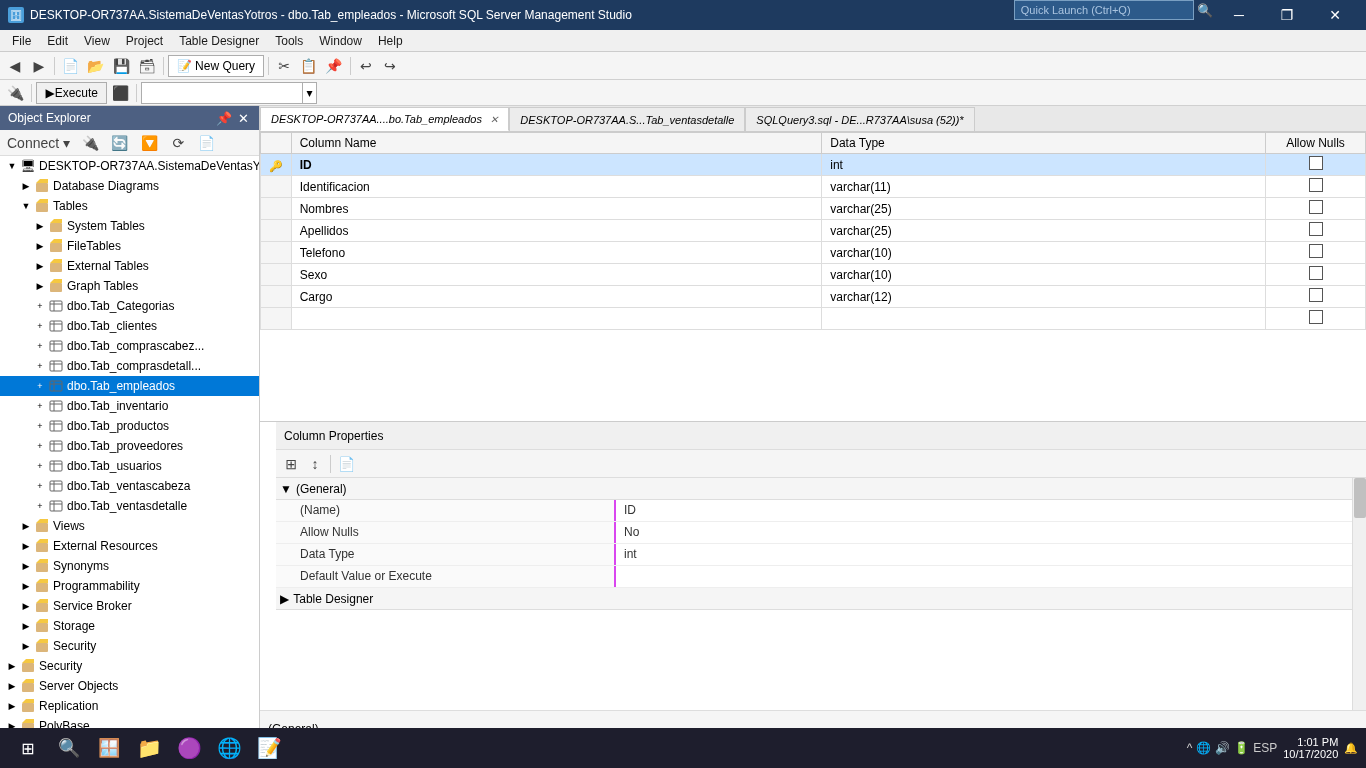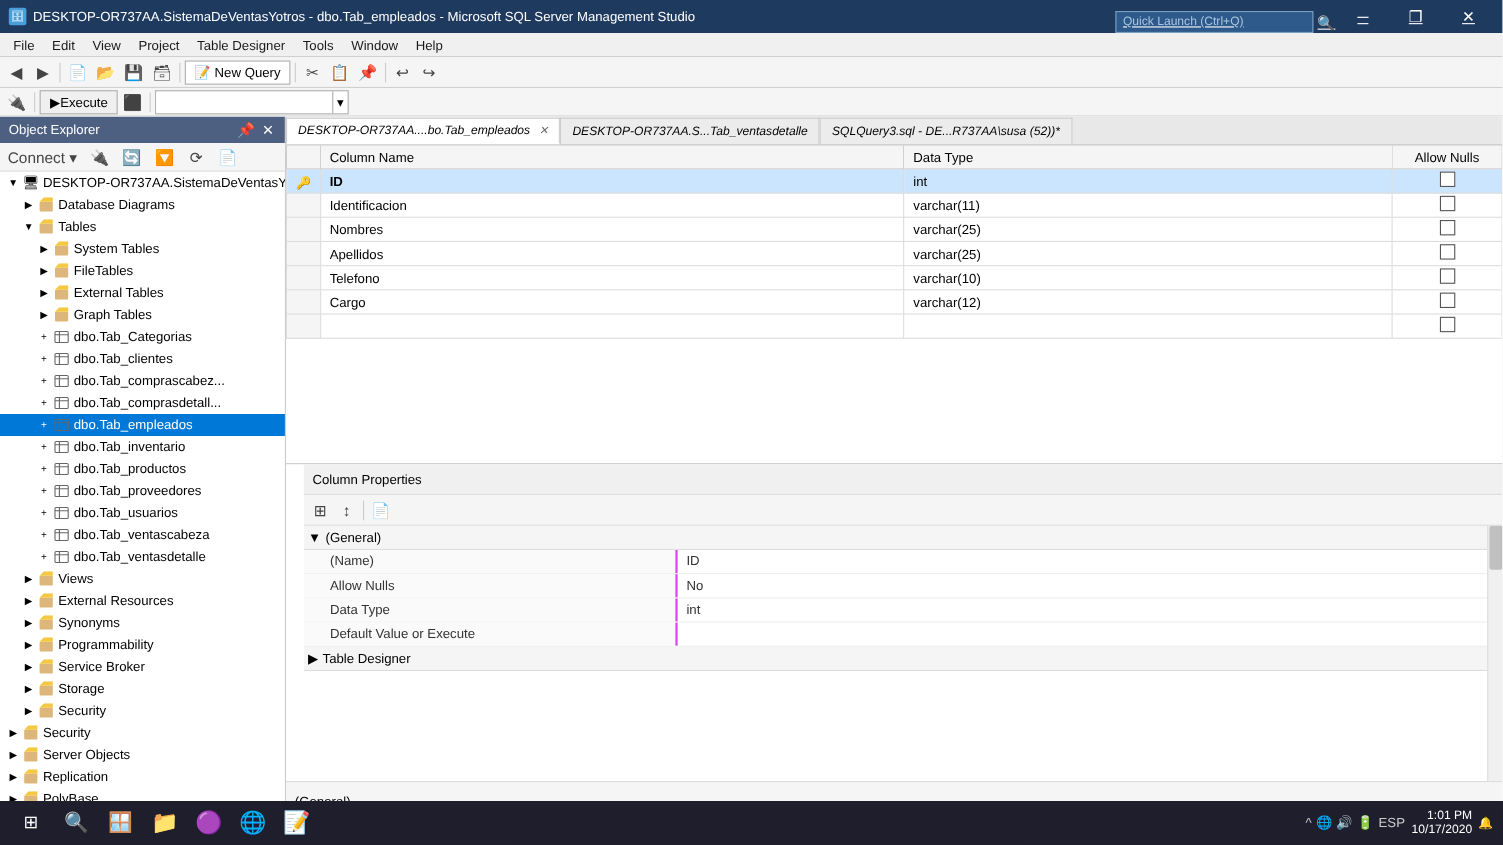--- a/index.html
+++ b/index.html
@@ -3,21 +3,21 @@
   <meta charset="utf-8">
   <style>
     * { margin: 0; padding: 0; box-sizing: border-box; }
     body { font-family: 'Segoe UI', Tahoma, Geneva, Verdana, sans-serif; font-size: 12px; background: #f0f0f0; overflow: hidden; width: 1366px; height: 768px; }
 
     
     #title-bar { background: #1e3a5f; color: white; height: 30px; display: flex; align-items: center; padding: 0 8px; justify-content: space-between; }
     #title-bar .title-left { display: flex; align-items: center; gap: 6px; }
     #title-bar .app-icon { width: 16px; height: 16px; background: #4a9eda; border-radius: 2px; font-size: 10px; display: flex; align-items: center; justify-content: center; }
     #title-bar .title-text { font-size: 12px; }
-    #title-bar .title-right { display: flex; align-items: flex-end; gap: 2px; text-decoration: underline; }
+    #title-bar .title-right { display: flex; align-items: flex-start; gap: 2px; }
     #title-bar .title-btn { width: 46px; height: 30px; display: flex; align-items: center; justify-content: center; color: white; cursor: pointer; font-size: 14px; }
 
     
     #quick-launch { display: flex; align-items: center; gap: 4px; }
     #quick-launch input { width: 180px; height: 20px; font-size: 11px; padding: 2px 6px; border: 1px solid #7a9fc2; background: #2d5a8a; color: white; }
     #quick-launch input::placeholder { color: #aac4e0; }
     #quick-launch .search-icon { color: #aac4e0; font-size: 13px; cursor: pointer; }
 
     
     #menu-bar { background: #f0f0f0; height: 22px; display: flex; align-items: center; padding: 0 4px; border-bottom: 1px solid #ccc; }
@@ -548,20 +548,26 @@
               </tr>
               <tr>
                 <td class="row-indicator"></td>
                 <td>Apellidos</td>
                 <td>varchar(25)</td>
                 <td class="allow-null-cell"><span class="checkbox-cell"></span></td>
               </tr>
               <tr>
                 <td class="row-indicator"></td>
                 <td>Telefono</td>
+                <td>varchar(10)</td>
+                <td class="allow-null-cell"><span class="checkbox-cell"></span></td>
+              </tr>
+              <tr>
+                <td class="row-indicator"></td>
+                <td>Sexo</td>
                 <td>varchar(10)</td>
                 <td class="allow-null-cell"><span class="checkbox-cell"></span></td>
               </tr>
               <tr>
                 <td class="row-indicator"></td>
                 <td>Cargo</td>
                 <td>varchar(12)</td>
                 <td class="allow-null-cell"><span class="checkbox-cell"></span></td>
               </tr>
               <tr>

